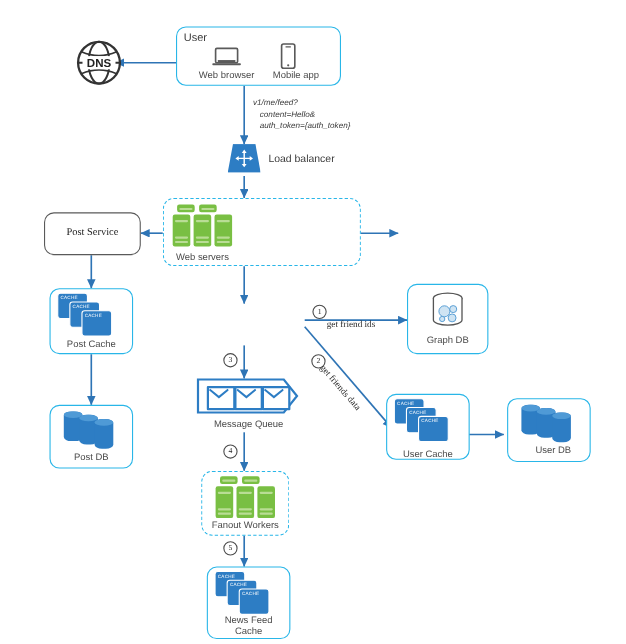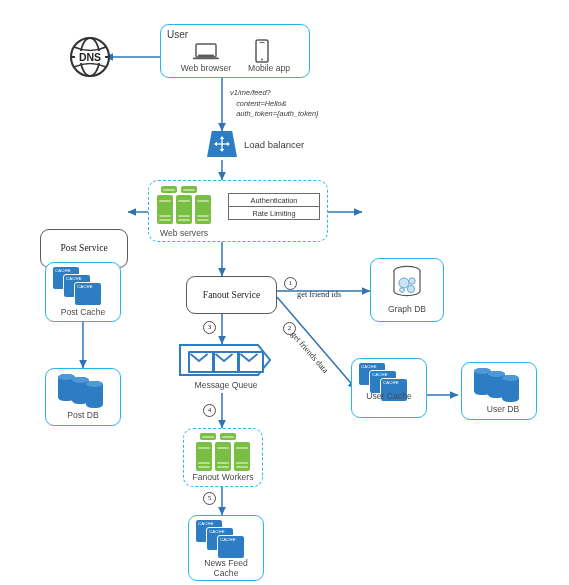--- a/index.html
+++ b/index.html
@@ -174,26 +174,22 @@
         <i style="top:24px;"></i>
       </div>
     <div class="srv" style="left:38px;top:9px;width:16px;height:29px;">
         <i style="top:5px;"></i>
         <i style="top:20px;"></i>
         <i style="top:24px;"></i>
       </div>
   </div>
   <div class="cap" style="left:148px;top:229px;width:110px;text-align:left;padding-left:12px;box-sizing:border-box;">Web servers</div>
 
-  <div class="authbox" style="left:228px;top:193px;width:92px;height:27px;">
-    <div class="authrow top">Authentication</div>
-    <div class="authrow">Rate Limiting</div>
-  </div>
-
-  <div class="greybox" style="left:40px;top:193px;width:88px;height:39px;margin-top:36px;">Post Service</div>
+
+  <div class="greybox" style="left:40px;top:193px;width:88px;height:39px;">Post Service</div>
 
 
   <div class="rbox" style="left:45px;top:262px;width:76px;height:60px;"></div>
   <div class="cachewrap" style="left:52px;top:266px;">
     <div class="cblk c1">
         <span>CACHE</span>
       </div>
     <div class="cblk c2">
         <span>CACHE</span>
       </div>
@@ -204,21 +200,20 @@
   <div class="cap" style="left:45px;top:308px;width:76px;">Post Cache</div>
 
   <div class="rbox" style="left:45px;top:368px;width:76px;height:58px;"></div>
   <div class="dbwrap" style="left:56px;top:374px;">
     <div class="cyl y1"></div>
       <div class="cyl y2"></div>
       <div class="cyl y3"></div>
   </div>
   <div class="cap" style="left:45px;top:411px;width:76px;">Post DB</div>
 
-  <div class="greybox" style="left:186px;top:276px;width:91px;height:38px;">Fanout Service</div>
 
   <div class="rbox" style="left:370px;top:258px;width:74px;height:64px;"></div>
   <div class="gdbwrap" style="left:389px;top:265px;">
     <svg width="36" height="34" viewBox="0 0 36 34">
       <ellipse cx="18" cy="6" rx="13" ry="4.6" fill="#fff" stroke="#555" stroke-width="1.2"></ellipse>
       <path d="M5,6 V26 a13,4.6 0 0 0 26,0 V6" fill="#fff" stroke="#555" stroke-width="1.2"></path>
       <g fill="#cfe4f3" stroke="#5a9fd4" stroke-width="0.9">
         <circle cx="15" cy="18" r="5"></circle>
           <circle cx="23" cy="16" r="3.2"></circle>
         <circle cx="22" cy="24" r="3.6"></circle>
@@ -265,21 +260,21 @@
     <div class="cblk c1">
         <span>CACHE</span>
       </div>
     <div class="cblk c2">
         <span>CACHE</span>
       </div>
     <div class="cblk c3">
         <span>CACHE</span>
       </div>
   </div>
-  <div class="cap" style="left:351px;top:392px;width:76px;">User Cache</div>
+  <div class="cap" style="left:351px;top:408px;width:76px;">User Cache</div>
 
   <div class="rbox" style="left:461px;top:362px;width:76px;height:58px;"></div>
   <div class="dbwrap" style="left:472px;top:368px;">
     <div class="cyl y1"></div>
       <div class="cyl y2"></div>
       <div class="cyl y3"></div>
   </div>
   <div class="cap" style="left:461px;top:405px;width:84px;">User DB</div>
 
   <div class="dashbox" style="left:183px;top:428px;width:80px;height:59px;"></div>

